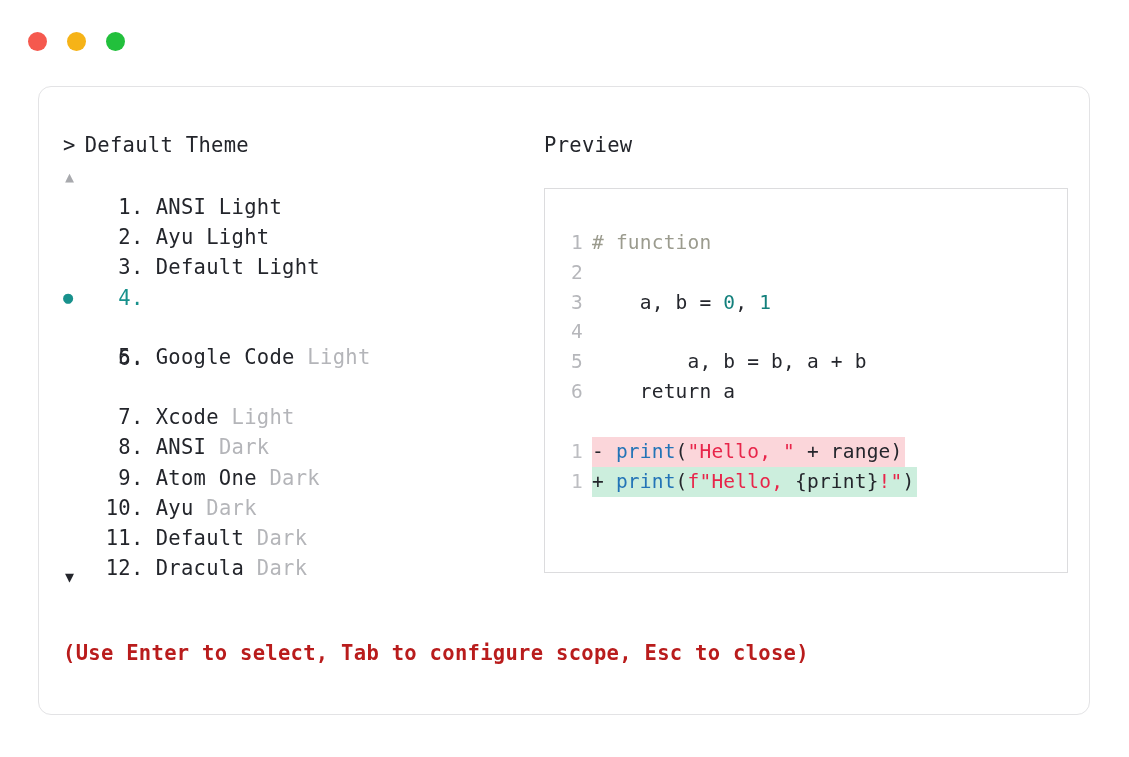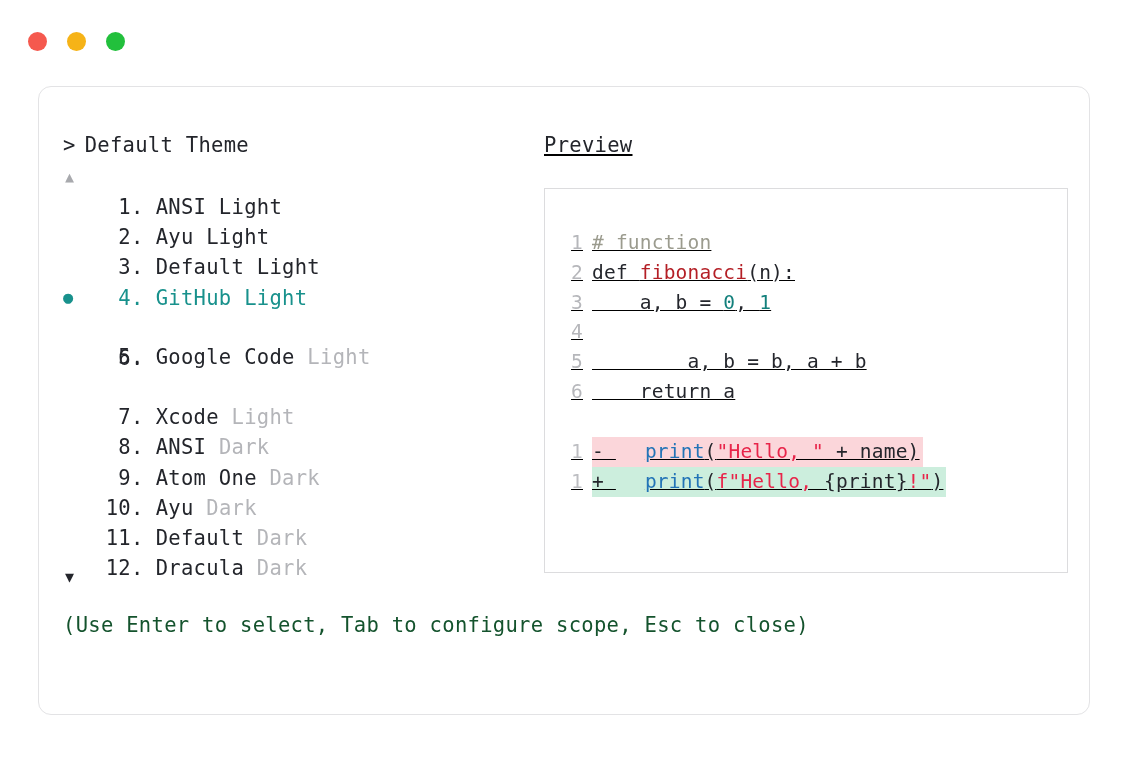--- a/index.html
+++ b/index.html
@@ -102,34 +102,34 @@
     text-align: right;
   }
   .item-dot-sep { padding-right: 12px; }
   .theme-item.selected { color: #18918c; }
   .theme-item.selected .item-bullet { color: #18918c; }
   .variant-dim { color: #b4b5b9; margin-top: 29px; }
 
   #hint-line {
     position: absolute;
     left: 24px;
-    top: 526px;
-    font-size: 20.5px;
-    letter-spacing: 0.3px;
-    color: #14532d;
+    top: 554px;
+    font-size: 20.5px;
+    letter-spacing: 0.3px;
+    color: #b91c1c;
     white-space: pre;
+    font-weight: bold;
   }
 
   
   #preview-pane {
     position: absolute;
     left: 505px;
     top: 46px;
     width: 525px;
-    text-decoration: underline;
   }
   #preview-label {
     font-size: 20.5px;
     letter-spacing: 0.3px;
     color: #23252b;
     height: 26px;
   }
   #code-panel {
     margin-top: 29px;
     width: 524px;
@@ -167,21 +167,21 @@
   .diff-row.removed .code-text { background: #fbd6da; }
   .diff-row.added   .code-text { background: #cceedd; }
   .diff-row .ln { color: #bdbec2; }
   .diff-sign { color: #24262c; }
 
   
   .tok-comment { color: #9b9b8e; }
   .tok-func    { color: #b41f26; }
   .tok-num     { color: #13807c; }
   .tok-builtin { color: #2374b7; }
-  .tok-call    { color: #2374b7; margin-left: 29px; }
+  .tok-call    { color: #2374b7; }
   .tok-str     { color: #e8254a; }
   .tok-plain   { color: #24262c; }
 </style>
 </head>
 <body>
 
 <div id="window-dots">
     <span class="dot" style="background: rgb(245, 89, 78);"></span>
     <span class="dot" style="background: rgb(246, 179, 23);"></span>
     <span class="dot" style="background: rgb(34, 192, 60);"></span>
@@ -195,48 +195,48 @@
       <span id="prompt-caret">&gt;</span>
       <span>Default Theme</span>
     </div>
 
     <div class="scroll-arrow" id="scroll-up-arrow">▲</div>
 
     <ul id="theme-list">
         <li class="theme-item"><span class="item-bullet"></span><span class="item-index">1</span><span class="item-dot-sep">.</span><span>ANSI Light</span></li>
         <li class="theme-item"><span class="item-bullet"></span><span class="item-index">2</span><span class="item-dot-sep">.</span><span>Ayu Light</span></li>
         <li class="theme-item"><span class="item-bullet"></span><span class="item-index">3</span><span class="item-dot-sep">.</span><span>Default Light</span></li>
-        <li class="theme-item selected"><span class="item-bullet">●</span><span class="item-index">4</span><span class="item-dot-sep">.</span><span>GitHub Light</span></li>
+        <li class="theme-item selected"><span class="item-bullet">●</span><span class="item-index">4</span><span class="item-dot-sep">.</span></li>
         <li class="theme-item"><span class="item-bullet"></span><span class="item-index">5</span><span class="item-dot-sep">.</span><span>Google Code</span><span class="variant-dim"> Light</span></li>
         <li class="theme-item"><span class="item-bullet"></span><span class="item-index">6</span><span class="item-dot-sep">.</span></li>
         <li class="theme-item"><span class="item-bullet"></span><span class="item-index">7</span><span class="item-dot-sep">.</span><span>Xcode</span><span class="variant-dim"> Light</span></li>
         <li class="theme-item"><span class="item-bullet"></span><span class="item-index">8</span><span class="item-dot-sep">.</span><span>ANSI</span><span class="variant-dim"> Dark</span></li>
         <li class="theme-item"><span class="item-bullet"></span><span class="item-index">9</span><span class="item-dot-sep">.</span><span>Atom One</span><span class="variant-dim"> Dark</span></li>
         <li class="theme-item"><span class="item-bullet"></span><span class="item-index">10</span><span class="item-dot-sep">.</span><span>Ayu</span><span class="variant-dim"> Dark</span></li>
         <li class="theme-item"><span class="item-bullet"></span><span class="item-index">11</span><span class="item-dot-sep">.</span><span>Default</span><span class="variant-dim"> Dark</span></li>
         <li class="theme-item"><span class="item-bullet"></span><span class="item-index">12</span><span class="item-dot-sep">.</span><span>Dracula</span><span class="variant-dim"> Dark</span></li>
       </ul>
 
     <div class="scroll-arrow" id="scroll-down-arrow">▼</div>
   </div>
 
   <div id="hint-line">(Use Enter to select, Tab to configure scope, Esc to close)</div>
 
   <div id="preview-pane">
     <div id="preview-label">Preview</div>
     <div id="code-panel">
       <div id="code-body">
           <div class="code-line"><span class="ln">1</span><span class="code-text"><span class="tok-comment"># function</span></span></div>
-          <div class="code-line"><span class="ln">2</span><span class="code-text"><span class="tok-plain">def </span><span class="tok-func">fibonacci</span><span class="tok-plain">(n):</span></span></div>
+          <div class="code-line"><span class="ln">2</span></div>
           <div class="code-line"><span class="ln">3</span><span class="code-text"><span class="tok-plain">    a, b = </span><span class="tok-num">0</span><span class="tok-plain">, </span><span class="tok-num">1</span></span></div>
           <div class="code-line"><span class="ln">4</span></div>
           <div class="code-line"><span class="ln">5</span><span class="code-text"><span class="tok-plain">        a, b = b, a + b</span></span></div>
           <div class="code-line"><span class="ln">6</span><span class="code-text"><span class="tok-plain">    return a</span></span></div>
         </div>
       <div class="code-line spacer"></div>
       <div id="diff-body">
-          <div class="code-line diff-row removed"><span class="ln">1</span><span class="code-text"><span class="diff-sign">- </span><span class="tok-call">print</span><span class="tok-plain">(</span><span class="tok-str">"Hello, "</span><span class="tok-plain"> + name)</span></span></div>
+          <div class="code-line diff-row removed"><span class="ln">1</span><span class="code-text"><span class="diff-sign">- </span><span class="tok-call">print</span><span class="tok-plain">(</span><span class="tok-str">"Hello, "</span><span class="tok-plain"> + range)</span></span></div>
           <div class="code-line diff-row added"><span class="ln">1</span><span class="code-text"><span class="diff-sign">+ </span><span class="tok-call">print</span><span class="tok-plain">(</span><span class="tok-str">f"Hello, </span><span class="tok-plain">{print}</span><span class="tok-str">!"</span><span class="tok-plain">)</span></span></div>
         </div>
     </div>
   </div>
 
 </div>
 
 </body></html>

